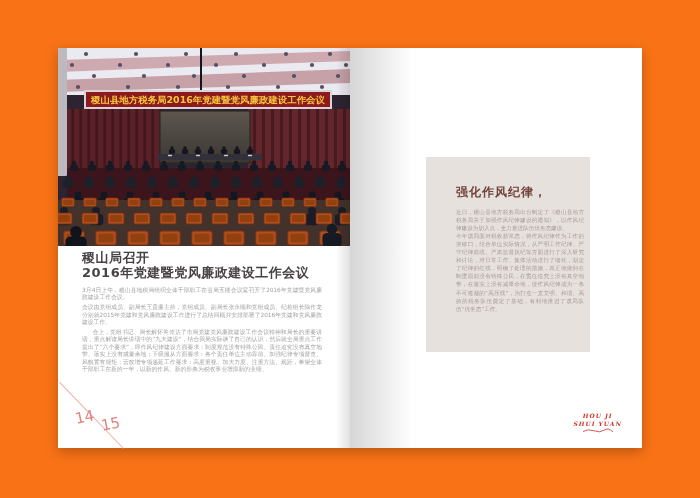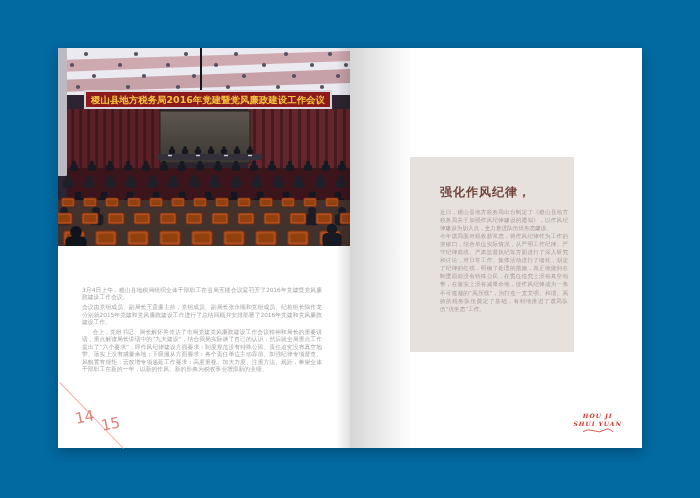--- a/index.html
+++ b/index.html
@@ -1,18 +1,18 @@
 <!DOCTYPE html>
 <html><head>
 <meta charset="utf-8">
 <style>
   html,body { margin:0; padding:0; background:#a8a8a8; }
   .stage {
     position:relative; width:700px; height:498px; overflow:hidden;
-    background:#0369a1;
+    background:#f97316;
     font-family:"DejaVu Sans","Liberation Sans",sans-serif;
   }
   .spread {
     position:absolute; left:58px; top:48px; width:584px; height:400px;
     box-shadow:0 4px 12px rgba(0,0,0,.25);
   }
   .page { position:absolute; top:0; width:292px; height:400px; background:#ffffff; }
   .page-left  { left:0; }
   .page-right { left:292px; }
   
@@ -49,21 +49,21 @@
   }
   .folio-num {
     position:absolute; font-size:15px; font-weight:400;
     color:#dd837b; transform:rotate(-11deg);
   }
   .folio-14 { left:17px; top:360px; }
   .folio-15 { left:43px; top:367px; }
 
   
   .feature-box {
-    position:absolute; left:60px; top:109px; width:164px; height:195px;
+    position:absolute; left:76px; top:109px; width:164px; height:195px;
     background:#e7e1dd;
   }
   .box-title {
     margin:28px 10px 0 30px;
     font-size:12px; font-weight:bold; line-height:15.5px;
     letter-spacing:1px; color:#70423a;
   }
   .box-body {
     margin:7px 20px 0 30px; width:128px;
     font-size:5.6px; line-height:1.45; text-align:justify;
@@ -266,20 +266,24 @@
               <use href="#chair" transform="translate(176,183) scale(1.28)"></use>
               <use href="#chair" transform="translate(208,183) scale(1.28)"></use>
               <use href="#chair" transform="translate(240,183) scale(1.28)"></use>
               <use href="#chair" transform="translate(272,183) scale(1.28)"></use>
           </g>
           <use href="#fig" transform="translate(18,184) scale(1.9)" fill="#12141c"></use>
           <use href="#fig" transform="translate(274,181) scale(1.7)" fill="#171a22"></use>
         </svg>
       </div>
 
+      <h1 class="article-title">
+        <span>稷山局召开</span><br>
+        <span>2016年党建暨党风廉政建设工作会议</span>
+      </h1>
 
       <div class="article-body">
         <p>3月4日上午，稷山县地税局组织全体干部职工在县局五楼会议室召开了2016年党建暨党风廉政建设工作会议。</p>
         <p>会议由党组成员、副局长王贵廉主持，党组成员、副局长张永顺和党组成员、纪检组长陈作龙分别就2015年党建和党风廉政建设工作进行了总结回顾并安排部署了2016年党建和党风廉政建设工作。</p>
         <p class="indent">会上，党组书记、局长解怀英传达了市局党建党风廉政建设工作会议精神和局长的重要讲话，重点解读局长讲话中的“九大建设”，结合我局实际谈了自己的认识，然后就全局重点工作提出了“六个要求”，即作风纪律建设方面要求：制度规范没有特殊公民、责任追究没有真空地带、落实上没有减量余地；下级服从方面要求：各个责任单位主动靠前、加强纪律专项督查、风貌置有规矩；营改增专项递延工作要求：高度重视、加大力度、注重方法、观距，希望全体干部职工在新的一年，以新的作风、新的形象为税收事业增添新的业绩。</p>
       </div>
 
       <div class="folio-line"></div>
       <div class="folio-num folio-14">14</div>
       <div class="folio-num folio-15">15</div>

